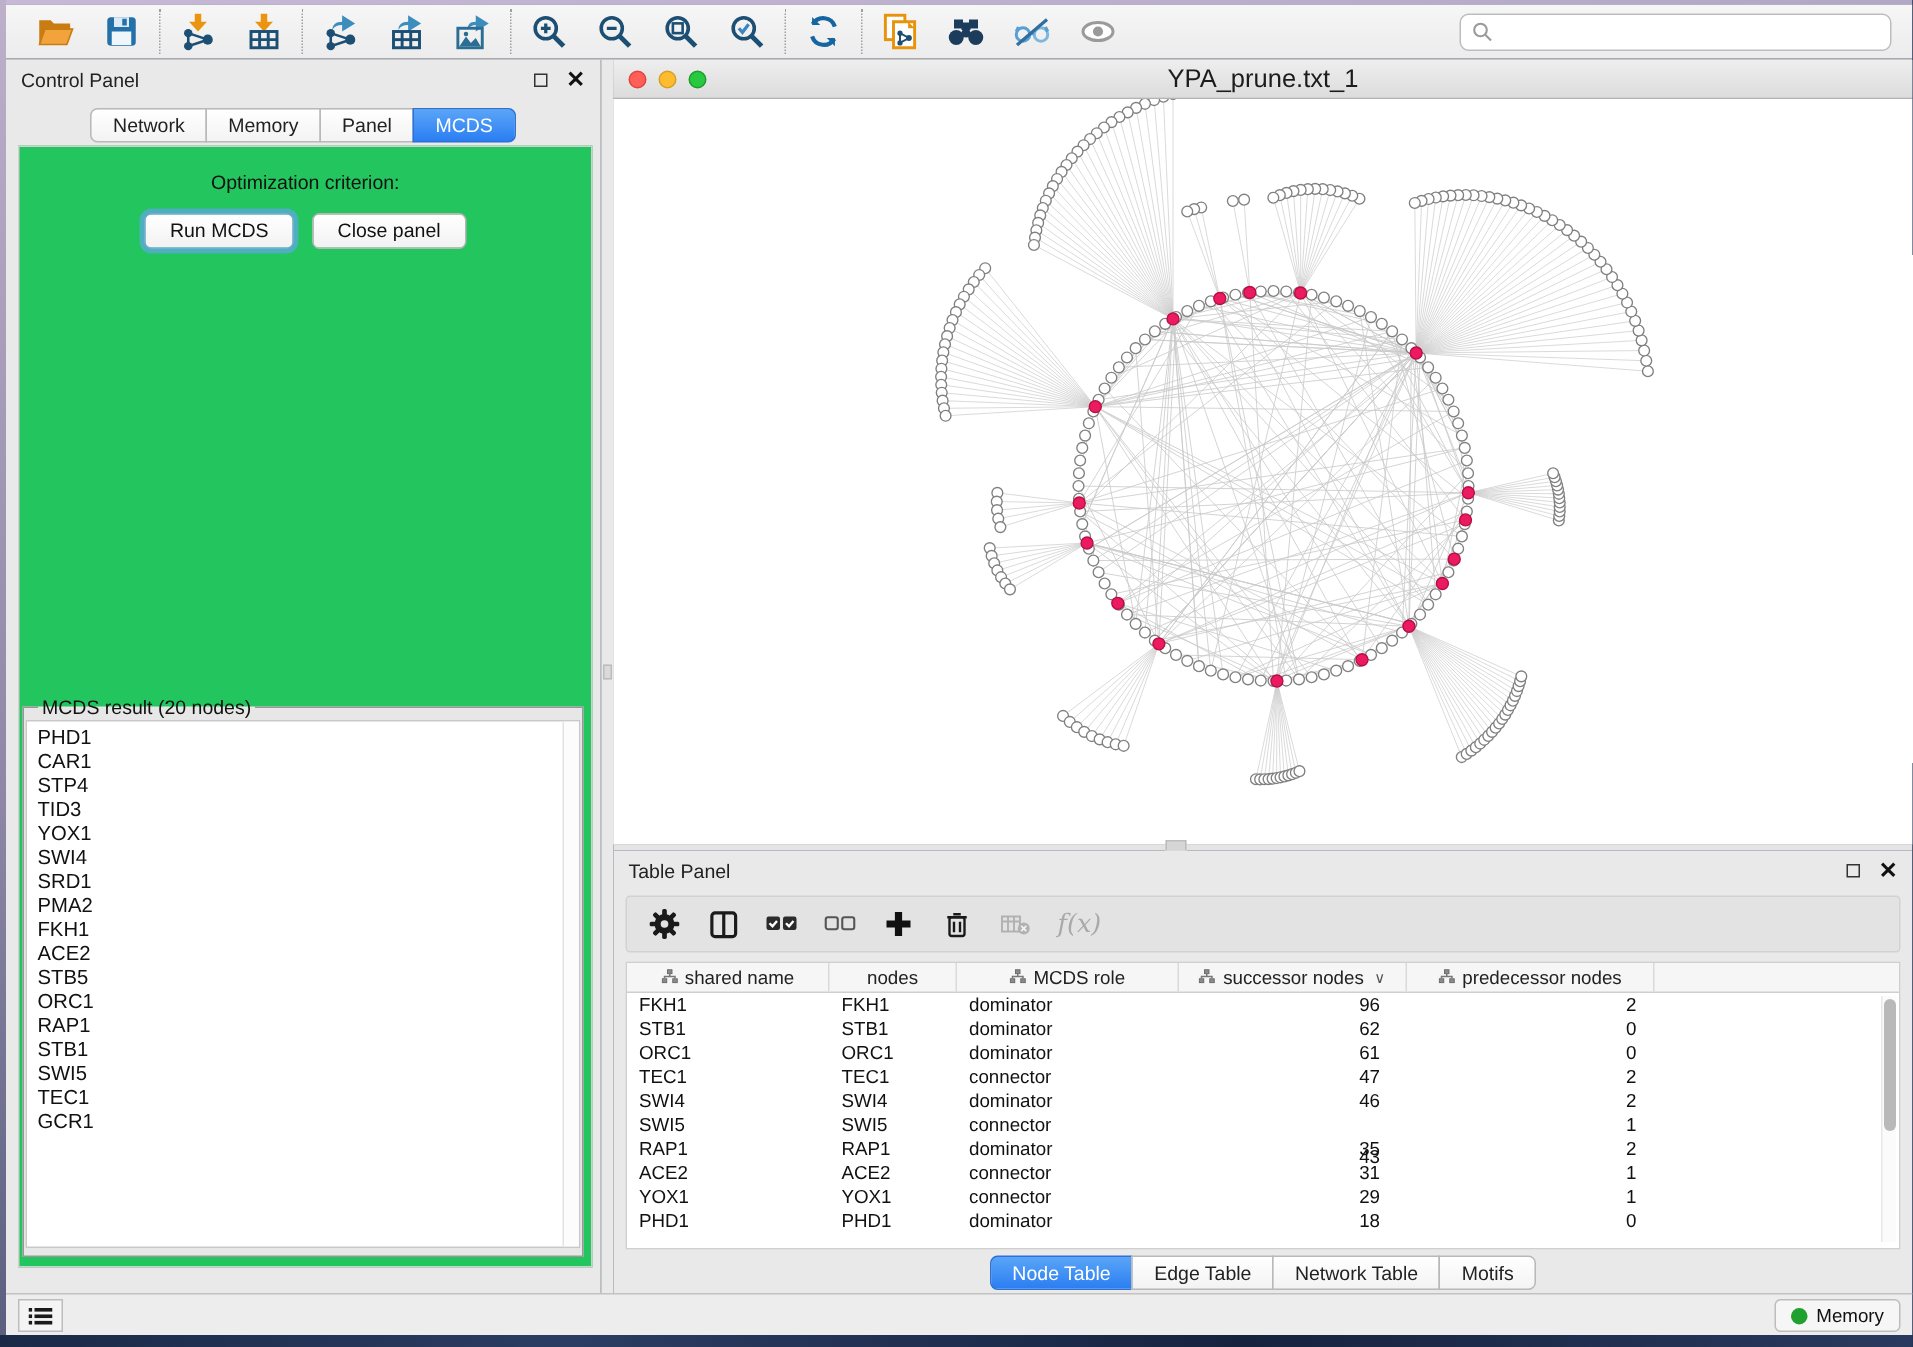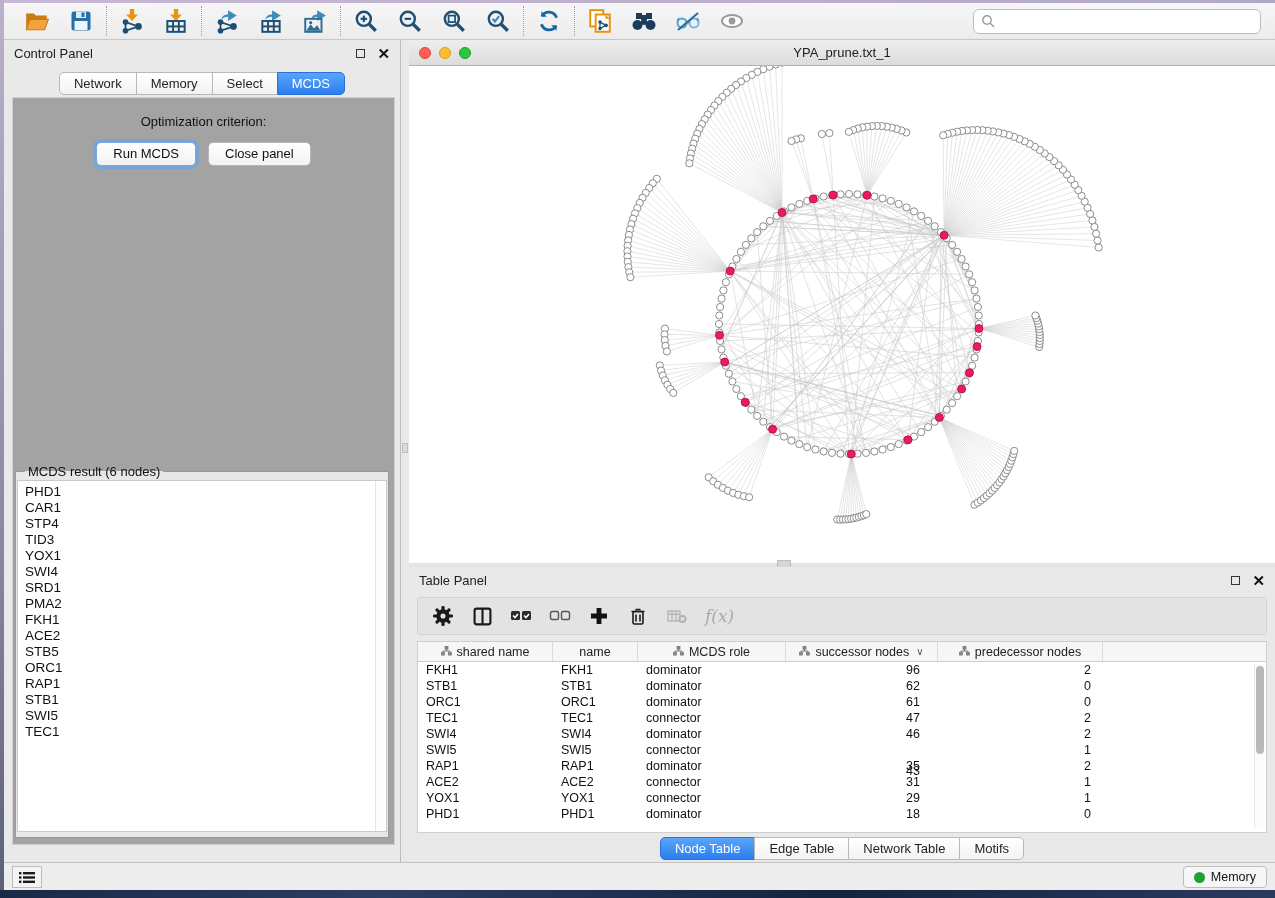--- a/index.html
+++ b/index.html
@@ -34,21 +34,21 @@
 
   .tabs-row { display:flex; justify-content:center; margin-top:6px; }
   .seg { display:inline-flex; }
   .seg .tab { font-size:13px; color:#222; background:linear-gradient(#ffffff,#f3f3f3); border:1px solid #b9b9b9;
               padding:3px 14px; margin-left:-1px; line-height:15px; }
   .seg .tab:first-child { border-radius:5px 0 0 5px; margin-left:0; }
   .seg .tab:last-child  { border-radius:0 5px 5px 0; }
   .seg .tab.active { background:linear-gradient(#5aa5f8,#2b7ef2); color:#fff; border-color:#2b72d8; }
 
   #mcds-subpanel { position:absolute; left:8px; top:57px; width:383px; height:748px;
-                   border:1px solid #d0d0d0; background:#a3a3a3; }
+                   border:1px solid #d0d0d0; background:#22c55e; }
   .opt-label { text-align:center; font-size:13px; color:#111; margin-top:16px; }
   .selectbox { position:relative; margin:10px auto 0; width:314px; height:23px; background:#fff;
                border:1px solid #b6b6b6; border-radius:5px; font-size:13px; color:#111;
                display:flex; align-items:center; padding-left:9px; }
   .selectbox .stepper { position:absolute; right:1px; top:1px; width:19px; height:19px; border-radius:4px;
                background:linear-gradient(#6db1f9,#2a7df2); display:flex; flex-direction:column; align-items:center; justify-content:center; }
   .stepper i { width:0; height:0; border-left:4px solid transparent; border-right:4px solid transparent; }
   .stepper .up { border-bottom:4px solid #fff; margin-bottom:2px; }
   .stepper .dn { border-top:4px solid #fff; }
   .btn-row { display:flex; justify-content:center; gap:12px; margin-top:13px; }
@@ -70,21 +70,21 @@
 
   
   #net-window { position:absolute; left:409px; top:40px; width:866px; height:523px; background:#fff; }
   #net-titlebar { height:26px; background:linear-gradient(#eeeeee,#dcdcdc); border-bottom:1px solid #b3b3b3;
                   display:flex; align-items:center; position:relative; }
   .lights { display:flex; gap:8px; margin-left:10px; }
   .light { width:12px; height:12px; border-radius:50%; }
   .light.red { background:#ff5f57; border:1px solid #e0443e; }
   .light.yellow { background:#febc2e; border:1px solid #d79f23; }
   .light.green { background:#28c840; border:1px solid #1d9c30; }
-  #net-title { position:absolute; left:0; right:0; text-align:center; font-size:13px; color:#1c1c1c; }
+  #net-title { position:absolute; left:0; right:0; text-align:center; font-size:17px; color:#1c1c1c; }
   #net-canvas { position:relative; width:866px; height:497px; background:#fff; }
   #net-canvas svg { display:block; }
 
   
   #h-splitter { position:absolute; left:409px; top:563px; width:866px; height:4px; background:#e4e4e4; }
   #h-splitter .handle { position:absolute; left:368px; top:-3px; width:14px; height:8px; background:#d6d6d6; border:1px solid #bdbdbd; }
 
   
   #table-panel { position:absolute; left:409px; top:567px; width:866px; height:295px; background:#e9e9e9; }
   #tp-toolbar { position:absolute; left:8px; top:30px; width:850px; height:38px; background:#e3e3e3;
@@ -295,50 +295,51 @@
     <div class="panel-titlebar">
       <span>Control Panel</span>
       <span class="sp"></span>
       <span class="float-box"></span>
       <span class="close-x">✕</span>
     </div>
     <div class="tabs-row">
       <div class="seg">
         <span class="tab">Network</span>
         <span class="tab">Memory</span>
-        <span class="tab">Select</span>
+        <span class="tab">Panel</span>
         <span class="tab active">MCDS</span>
       </div>
     </div>
     <div id="mcds-subpanel">
       <div class="opt-label">Optimization criterion:</div>
       <div class="btn-row">
         <button class="mac-btn focus">Run MCDS</button>
         <button class="mac-btn">Close panel</button>
       </div>
       <fieldset id="mcds-result">
-        <legend>MCDS result (6 nodes)</legend>
+        <legend>MCDS result (20 nodes)</legend>
         <div id="mcds-list">
           <div class="list-track"></div>
         <div class="item">PHD1</div>
             <div class="item">CAR1</div>
             <div class="item">STP4</div>
             <div class="item">TID3</div>
             <div class="item">YOX1</div>
             <div class="item">SWI4</div>
             <div class="item">SRD1</div>
             <div class="item">PMA2</div>
             <div class="item">FKH1</div>
             <div class="item">ACE2</div>
             <div class="item">STB5</div>
             <div class="item">ORC1</div>
             <div class="item">RAP1</div>
             <div class="item">STB1</div>
             <div class="item">SWI5</div>
             <div class="item">TEC1</div>
+            <div class="item">GCR1</div>
           </div>
       </fieldset>
     </div>
   </div>
 
   <div id="v-splitter">
       <div class="handle"></div>
     </div>
 
   <div id="net-window">
@@ -1089,21 +1090,21 @@
                 <g fill="#8a8a8a" stroke="#666" stroke-width="0.6">
                   <rect x="4" y="0.5" width="3" height="2.6"></rect>
                   <rect x="0.5" y="6.5" width="3" height="2.6"></rect>
                   <rect x="7.5" y="6.5" width="3" height="2.6"></rect>
                 </g>
                 <path d="M5.5 3v2M2 6V5h7v1" stroke="#777" fill="none"></path>
               </svg></span>
             <span>shared name</span>
           </div>
           <div class="hcell" style="width: 85px;">
-            <span>name</span>
+            <span>nodes</span>
           </div>
           <div class="hcell" style="width: 148px;">
             <span><svg width="11" height="10" viewBox="0 0 11 10">
                 <g fill="#8a8a8a" stroke="#666" stroke-width="0.6">
                   <rect x="4" y="0.5" width="3" height="2.6"></rect>
                   <rect x="0.5" y="6.5" width="3" height="2.6"></rect>
                   <rect x="7.5" y="6.5" width="3" height="2.6"></rect>
                 </g>
                 <path d="M5.5 3v2M2 6V5h7v1" stroke="#777" fill="none"></path>
               </svg></span>

